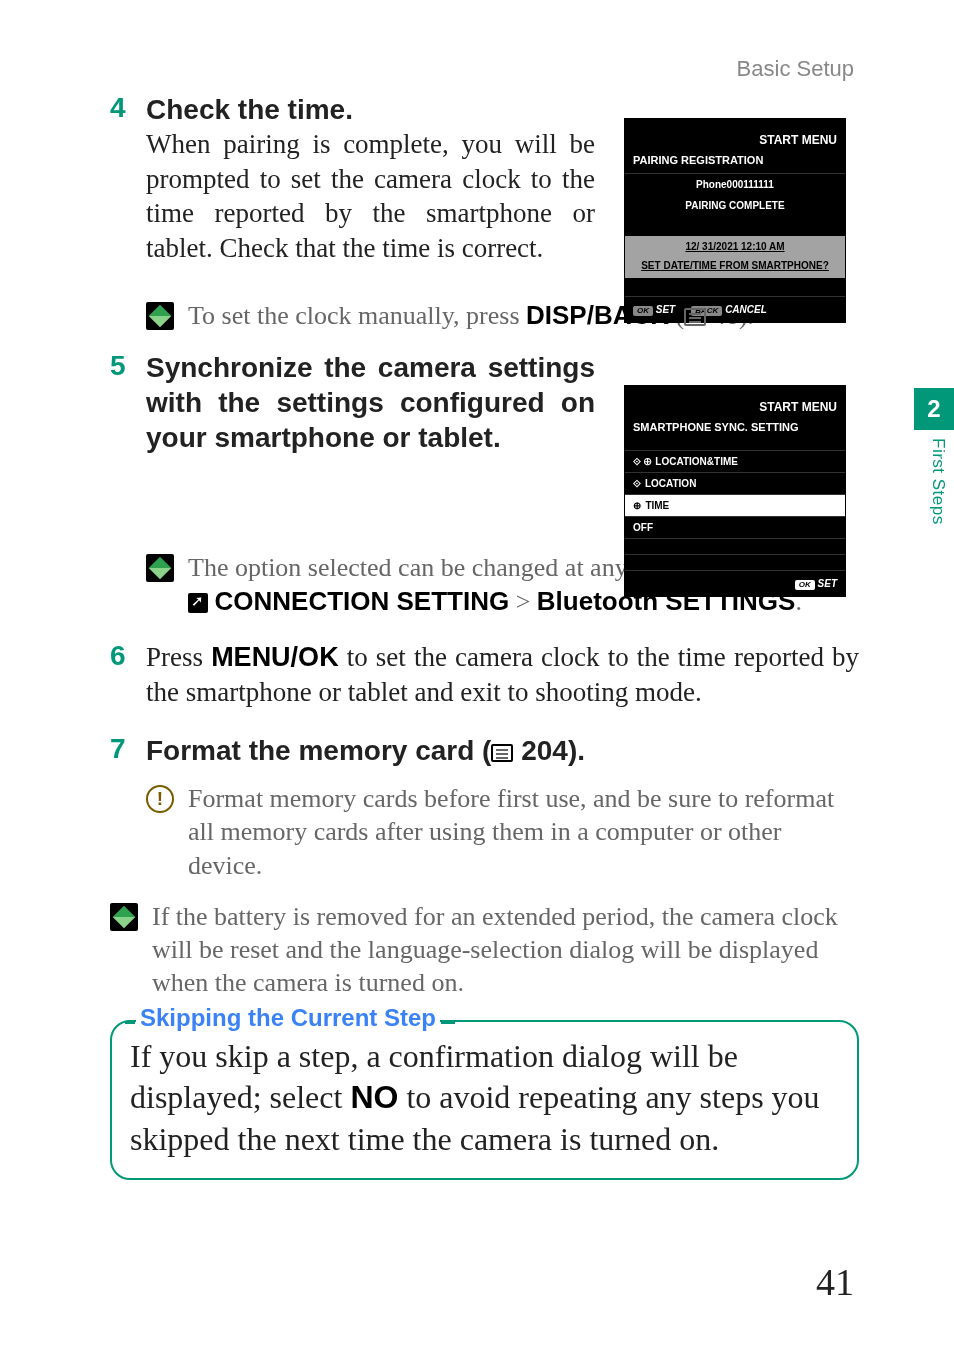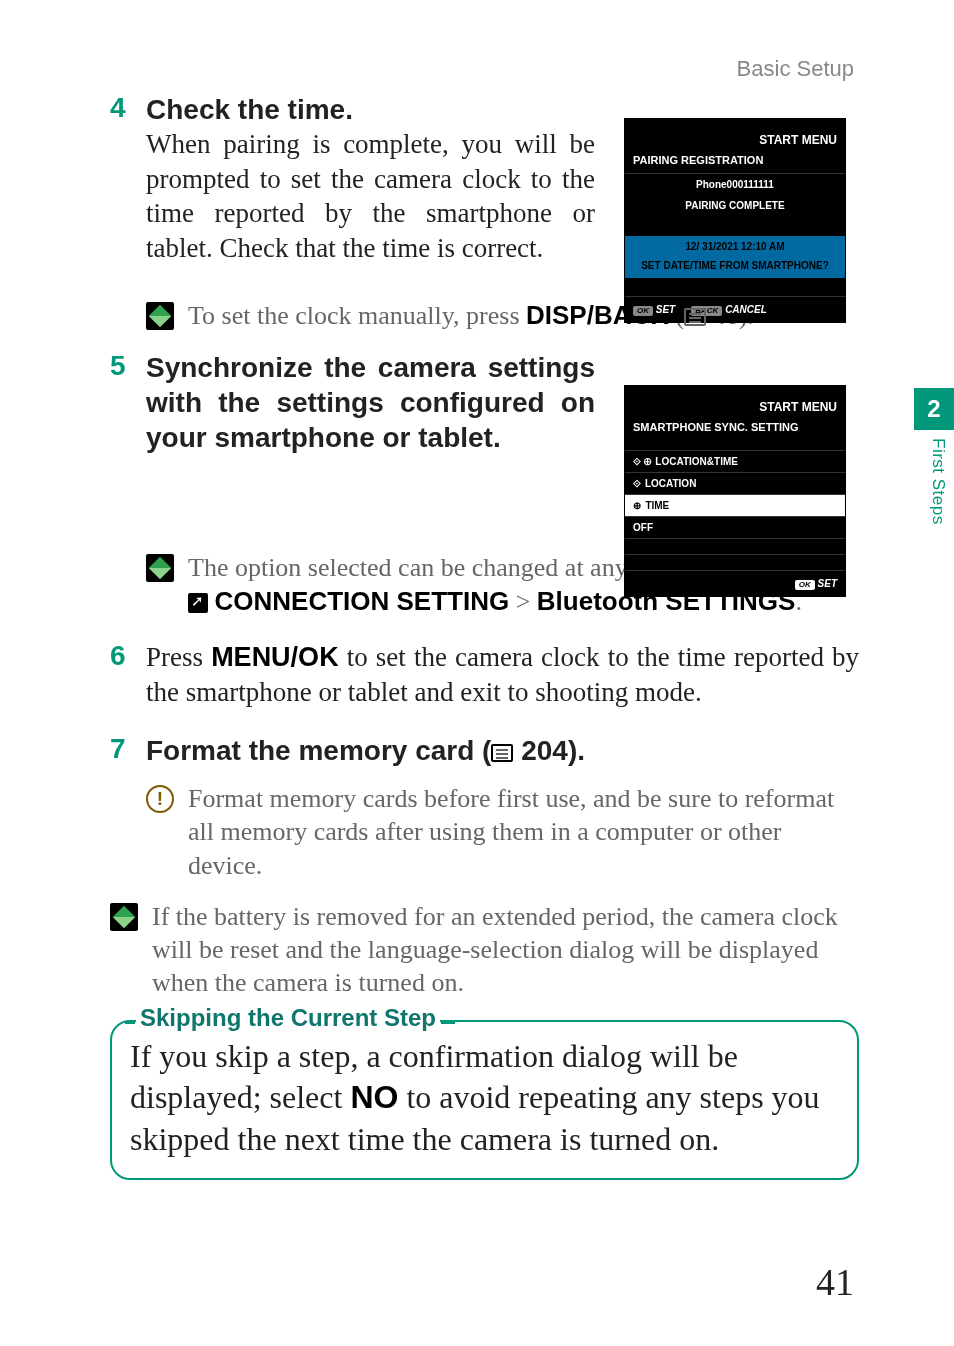--- a/index.html
+++ b/index.html
@@ -22,32 +22,32 @@
   .bold-black { font-family: sans-serif; font-weight: bold; color: #000; }
   .manual-icon { display: inline-block; width: 22px; height: 18px; border: 2px solid #666; border-radius: 2px; vertical-align: -2px; position: relative; }
   .manual-icon::before { content: ""; position: absolute; left: 3px; top: 3px; right: 3px; height: 2px; background: #666; box-shadow: 0 4px 0 #666, 0 8px 0 #666; }
   .conn-icon { display: inline-block; width: 20px; height: 20px; background: #000; vertical-align: -3px; border-radius: 2px; position: relative; }
   .conn-icon::after { content: "➚"; position: absolute; left: 3px; top: -1px; color: #fff; font-size: 15px; }
   .screenshot { position: absolute; width: 222px; background: #000; color: #fff; font-family: sans-serif; font-size: 11px; line-height: 1.3; border: 1px solid #000; }
   .screenshot .bar { padding: 4px 8px; }
   .screenshot .bar-sub { padding: 2px 8px 6px; font-size: 11px; font-weight: bold; }
   .screenshot .title-row { padding: 14px 8px 2px; font-weight: bold; font-size: 12px; text-align: right; }
   .screenshot .row { padding: 4px 8px; border-top: 1px solid #333; font-weight: bold; font-size: 10px; }
-  .screenshot .row-hl { background: #0369a1; color: #000; }
+  .screenshot .row-hl { background: #a3a3a3; color: #000; text-decoration: underline; }
   .screenshot .row-sel { background: #fff; color: #000; }
   .screenshot .center { text-align: center; }
   .screenshot .foot { display: flex; gap: 16px; padding: 6px 8px; font-size: 10px; font-weight: bold; border-top: 1px solid #333; font-style: italic; }
   .screenshot .foot .kbd { background: #888; color: #000; border-radius: 2px; padding: 0 4px; font-size: 8px; display: inline-block; }
   .screenshot .foot-right { justify-content: flex-end; }
   .screenshot .menu-icon { margin-right: 4px; }
   .ss1 { top: 118px; right: 108px; }
   .ss2 { top: 385px; right: 108px; }
   .final-note { display: flex; align-items: flex-start; margin: 14px 0 20px 0; font-size: 26px; line-height: 1.28; color: #666; }
   .boxed { border: 2px solid #009879; border-radius: 20px; padding: 14px 18px 18px; position: relative; margin-top: 8px; }
-  .boxed-title { font-family: sans-serif; font-weight: bold; font-size: 24px; position: relative; top: -4px; display: inline-block; background: #fff; padding: 0 4px; color: #0f766e; }
+  .boxed-title { font-family: sans-serif; font-weight: bold; font-size: 24px; position: relative; top: -4px; display: inline-block; background: #fff; padding: 0 4px; color: #3b82f6; }
   .boxed-title-wrap { position: relative; top: -28px; left: -6px; height: 0; }
   .boxed-line { display: inline-block; height: 2px; background: #009879; width: 10px; vertical-align: 6px; margin: 0 1px 0 1px; }
   .boxed-text { font-size: 32px; line-height: 1.3; color: #222; }
   .page-num { position: absolute; bottom: 42px; right: 100px; font-size: 38px; font-family: "Times New Roman", serif; }
   .gap { height: 16px; }
 </style>
 </head>
 <body>
 
 <div class="page">

